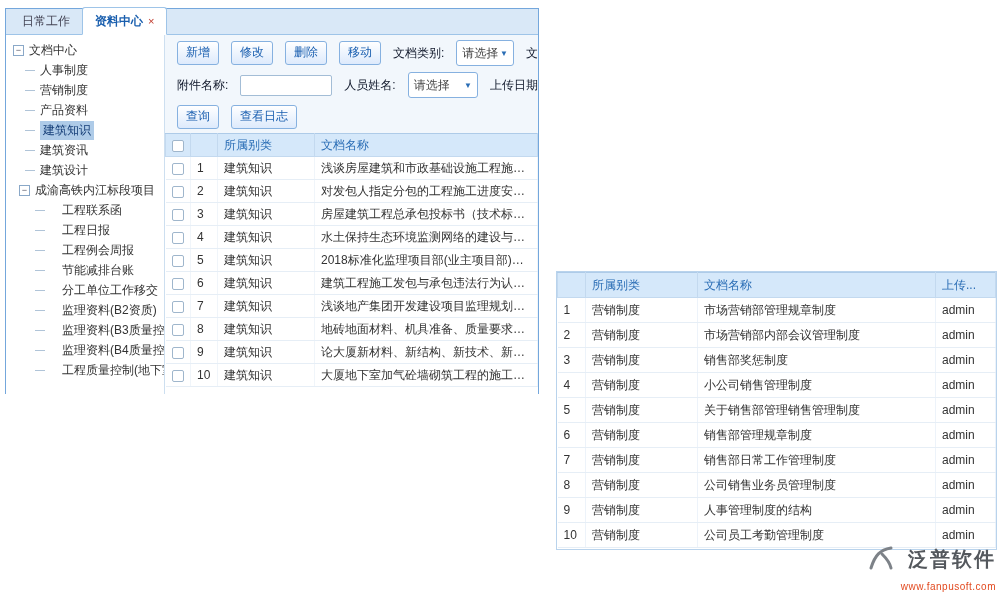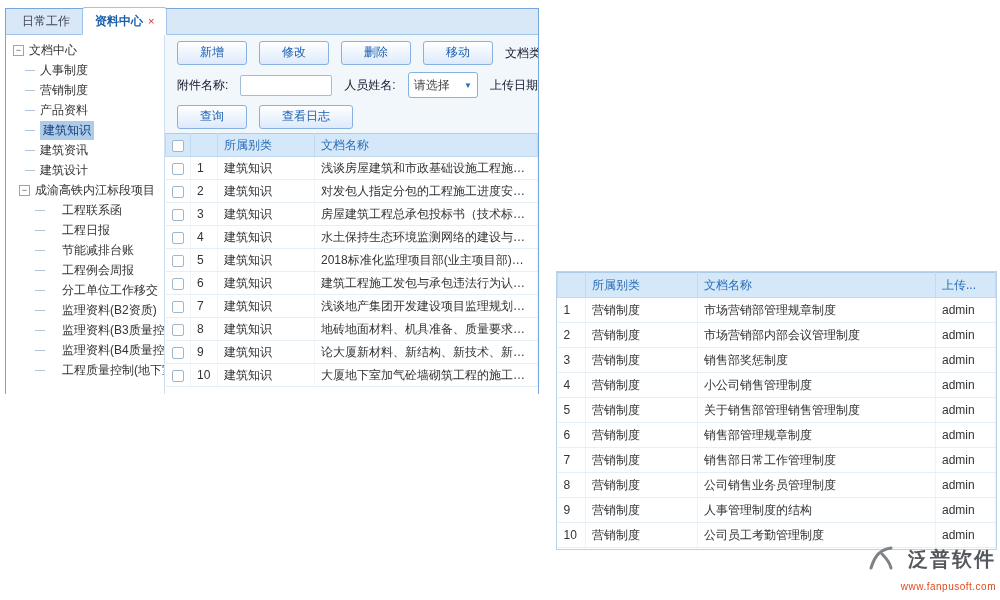--- a/index.html
+++ b/index.html
@@ -23,21 +23,21 @@
   .lvl2 { padding-left:24px;gap:12px; }
   .tbox { width:11px; height:11px; flex:0 0 auto; border:1px solid #8aa8c8; background:#fff; color:#556; font-size:9px; line-height:9px; text-align:center; margin-right:5px; }
   .tdash { width:10px; height:0; flex:0 0 auto; border-top:1px solid #b0c4d8; margin-right:5px; }
   .tree-item.sel .tlabel { background:#aecbe8; color:#163f78; padding:1px 3px; }
 
   .main { flex:1; border-left:1px solid #cddff0; background:#f2f7fc; display:flex; flex-direction:column; overflow:hidden; }
   .toolbar-row { display:flex; align-items:center; gap:12px; padding-left:12px; flex:0 0 auto; white-space:nowrap; overflow:hidden; }
   .row1 { height:34px; padding-top:2px; }
   .row2 { height:32px; }
   .row3 { height:32px; }
-  .btn { display:inline-block; padding:4px 22px; background:linear-gradient(#ffffff,#ddeafc); border:1px solid #86b1e0; border-radius:3px; color:#1a5fb0; font-size:12px; cursor:pointer; line-height:1.1; }
+  .btn { display:inline-block; padding:4px 8px; background:linear-gradient(#ffffff,#ddeafc); border:1px solid #86b1e0; border-radius:3px; color:#1a5fb0; font-size:12px; cursor:pointer; line-height:1.1; }
   .lbl { color:#0f172a; }
   .select { display:inline-flex; align-items:center; justify-content:space-between; width:72px; height:22px; background:#fff; border:1px solid #86b1e0; border-radius:3px; padding:12px 5px; cursor:pointer; }
   .sel-val { color:#444; }
   .sel-arrow { color:#2a6db5; font-size:8px; }
   .txt { width:92px; height:21px; border:1px solid #a3bdd6; border-radius:2px; background:#fff; font-size:12px; padding:0 4px; }
 
   .grid-wrap { flex:1; background:#fff; overflow:hidden; }
   table.grid { border-collapse:collapse; width:100%; table-layout:fixed; font-size:12px; background:#fff; }
   .grid thead th { background:#d5e8fa; color:#2a6db5; font-weight:normal; height:23px; text-align:left; padding:0 6px; border:1px solid #c3d9ef; border-top:1px solid #aecbe8; white-space:nowrap; overflow:hidden; }
   .grid tbody td { height:23px; padding:0 6px; border-bottom:1px solid #e6eef6; border-right:1px solid #f0f5fa; white-space:nowrap; overflow:hidden; text-overflow:ellipsis; color:#333; }
@@ -111,25 +111,25 @@
           <div class="tree-item lvl2">
             <span class="tdash"></span>
             <span class="tlabel">工程联系函</span>
           </div>
           <div class="tree-item lvl2">
             <span class="tdash"></span>
             <span class="tlabel">工程日报</span>
           </div>
           <div class="tree-item lvl2">
             <span class="tdash"></span>
+            <span class="tlabel">工程例会周报</span>
+          </div>
+          <div class="tree-item lvl2">
+            <span class="tdash"></span>
             <span class="tlabel">节能减排台账</span>
-          </div>
-          <div class="tree-item lvl2">
-            <span class="tdash"></span>
-            <span class="tlabel">工程例会周报</span>
           </div>
           <div class="tree-item lvl2">
             <span class="tdash"></span>
             <span class="tlabel">分工单位工作移交</span>
           </div>
           <div class="tree-item lvl2">
             <span class="tdash"></span>
             <span class="tlabel">监理资料(B2资质)</span>
           </div>
           <div class="tree-item lvl2">

